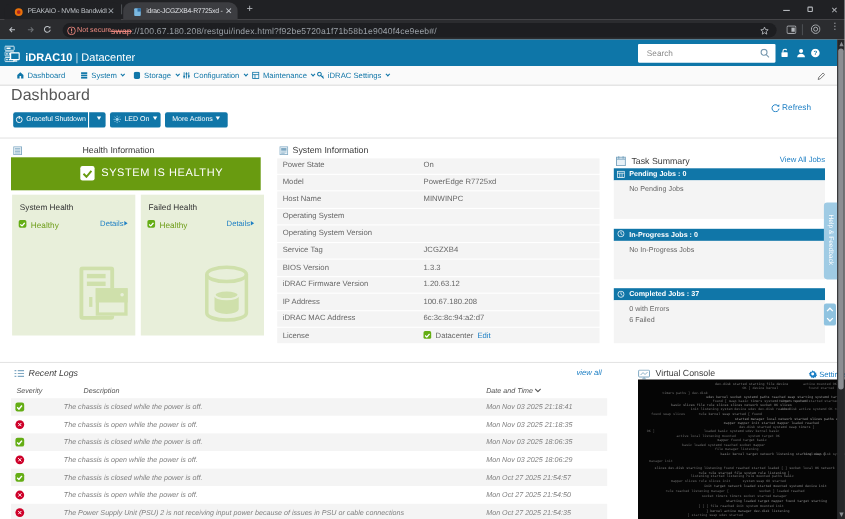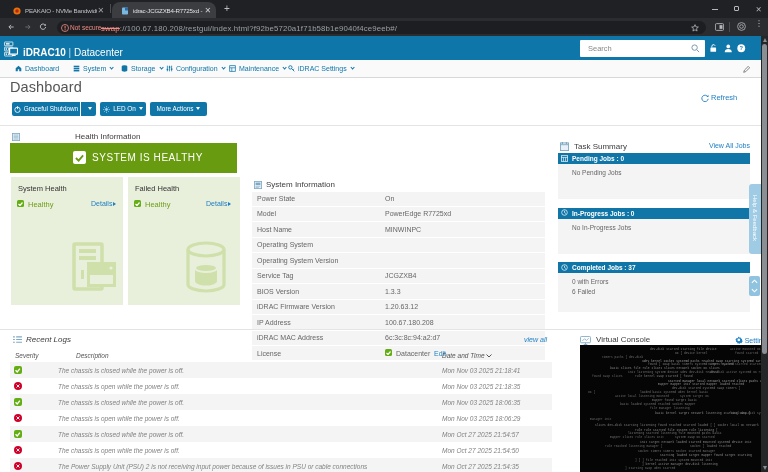--- a/index.html
+++ b/index.html
@@ -254,21 +254,21 @@
         <g stroke="#cfe0ab" stroke-width="3.2" fill="none">
         <ellipse cx="21" cy="8.5" rx="18" ry="6.5"></ellipse>
         <path d="M3 8.5v35c0 3.6 8 6.5 18 6.5s18-2.9 18-6.5v-35"></path>
         <path d="M10 27v13c0 2.5 4.9 4.5 11 4.5s11-2 11-4.5V27z" fill="#cfe0ab" stroke="none"></path>
         <ellipse cx="21" cy="27" rx="11" ry="4" fill="#cfe0ab" stroke="#e8efda" stroke-width="2"></ellipse>
         </g>
       </svg>
     </div>
   </div>
 
-  <div class="abs" style="left:252px; top:49px; width:298px; height:240px;margin-top:48px;">
+  <div class="abs" style="left:252px; top:49px; width:298px; height:240px;">
     <div class="ptitle" style="position:absolute; left:14px; top:5px;">System Information</div>
     <svg style="position:absolute; left:2px; top:5.5px;" width="8" height="8" viewBox="0 0 10 10">
           <rect x="0.5" y="0.5" width="9" height="9" fill="#e8f1f7" stroke="#7fa8c2"></rect>
           <rect x="2" y="2" width="6" height="3" fill="#7fa8c2"></rect>
           <path d="M2 6.5h6M2 8h4" stroke="#7fa8c2" stroke-width="0.8"></path>
         </svg>
     <div id="sitable" style="position:absolute; left:0; top:16.5px; width:293px;">
           <div style="position:absolute; left:0; top:0.00px; width:293px; height:14.45px; background:#f4f4f4;">
             <span style="position:absolute; left:5px; top:3.5px; font-size:7px; color:#666;">Power State</span>
             <span style="position:absolute; left:133px; top:3.5px; font-size:7px; color:#666;">On</span>

